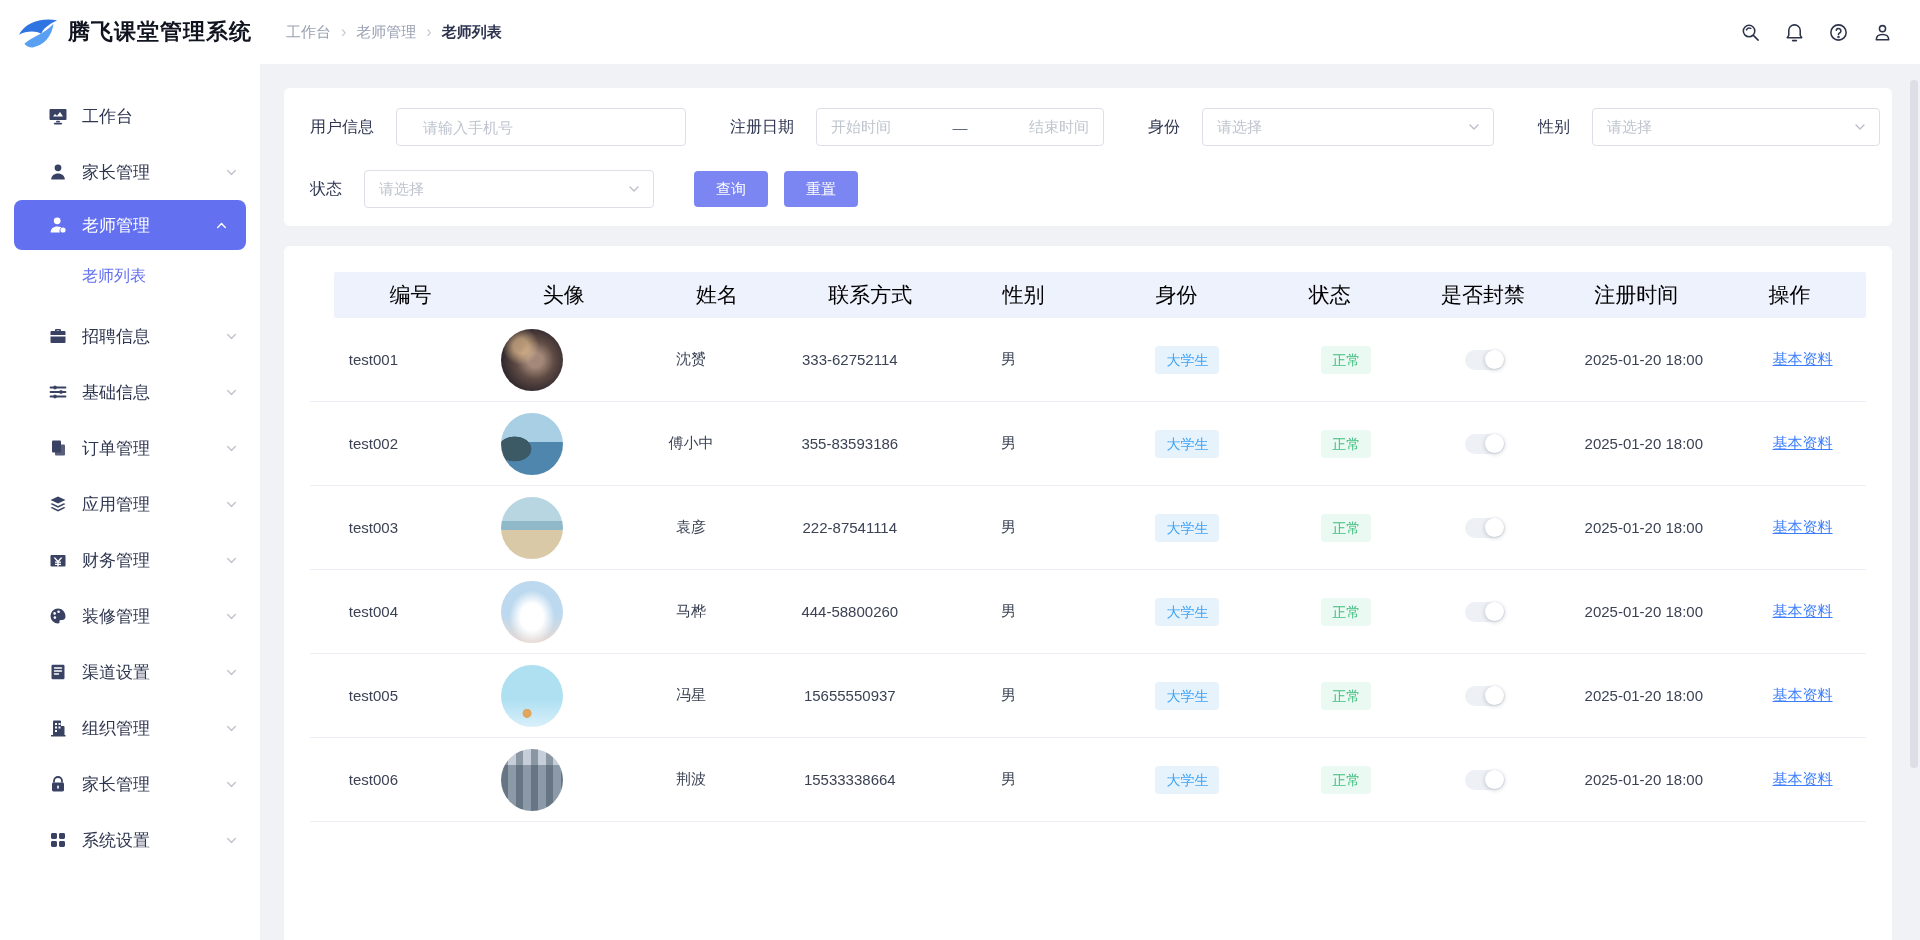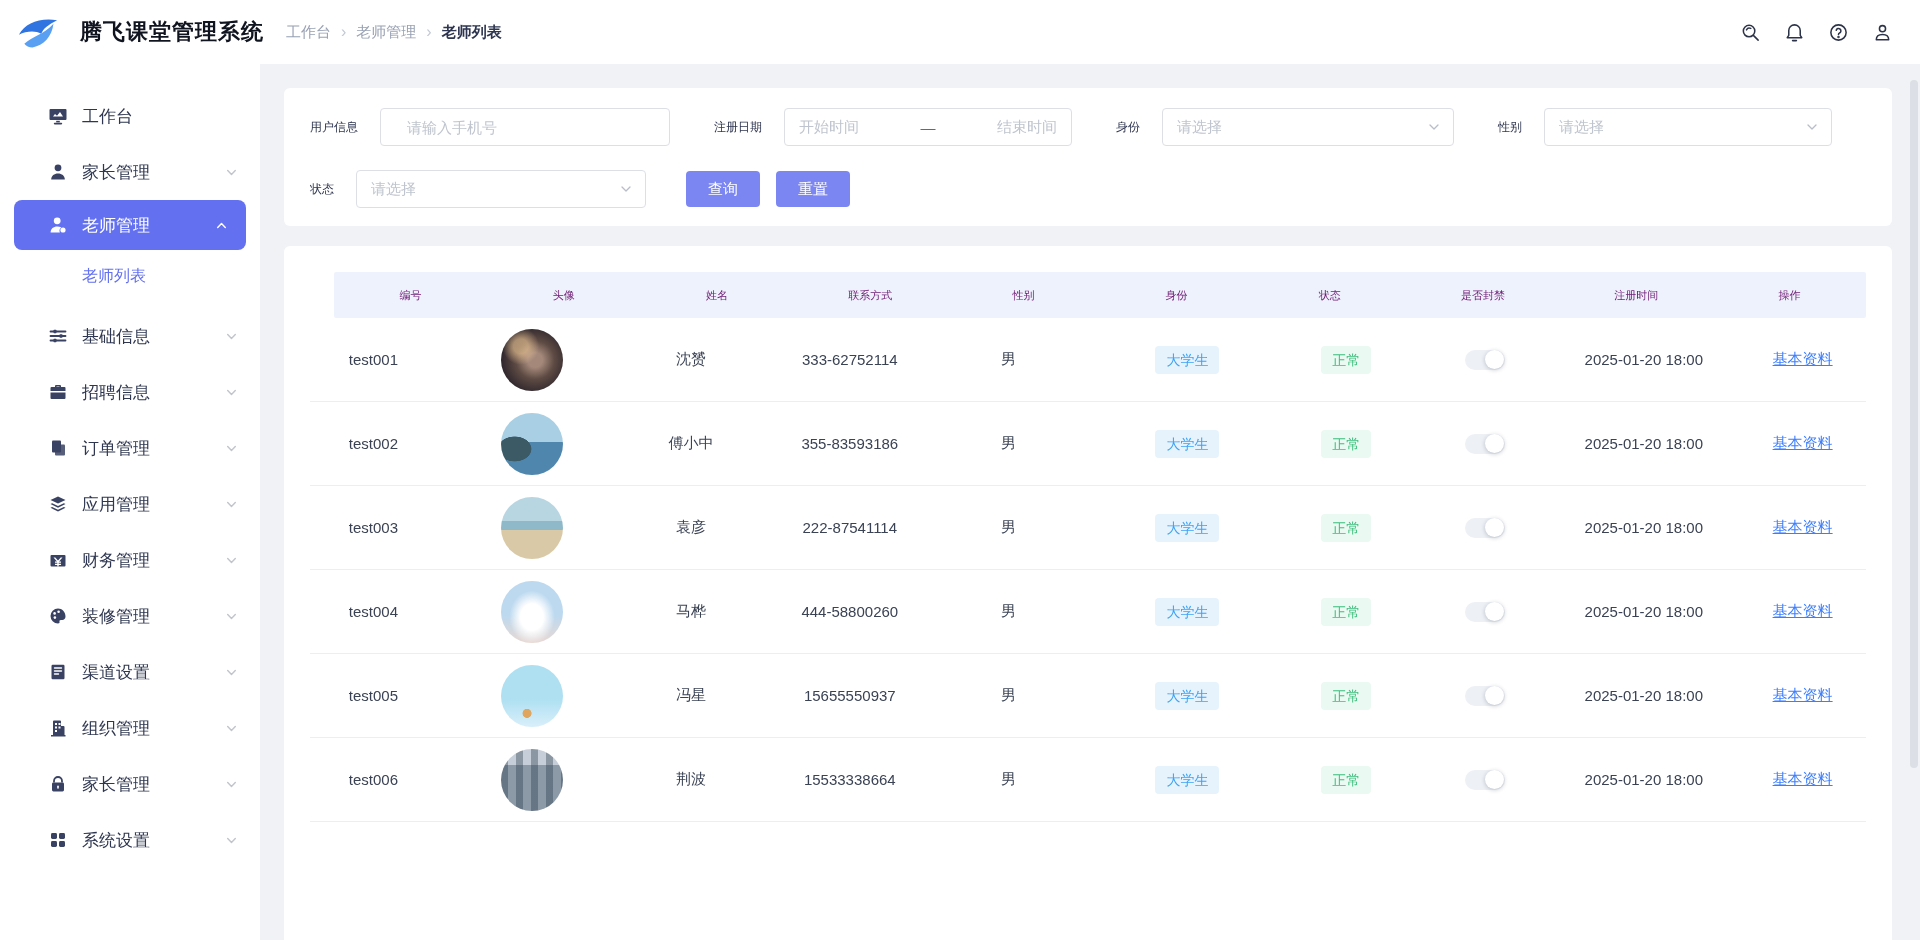--- a/index.html
+++ b/index.html
@@ -1,20 +1,20 @@
 <!DOCTYPE html>
 <html style="--primary: #6370f0;"><head>
 <meta charset="utf-8">
 <style>
   * { margin:0; padding:0; box-sizing:border-box; }
   html,body { width:1920px; height:940px; overflow:hidden; font-family:"Liberation Sans","DejaVu Sans",sans-serif; background:#f0f2f5; color:#3a4254; }
 
   
   .header { position:absolute; top:0; left:0; width:1920px; height:64px; background:#fff; z-index:10; display:flex; align-items:center; }
-  .logo-wrap { width:260px; display:flex; align-items:center; padding-left:16px; gap:20px; flex:0 0 auto; }
+  .logo-wrap { width:260px; display:flex; align-items:center; padding-left:16px; gap:8px; flex:0 0 auto; }
   .logo-title { font-size:22px; font-weight:bold; color:#10141f; letter-spacing:1px; white-space:nowrap; }
   .breadcrumb { display:flex; align-items:center; gap:10px; font-size:15px; color:#99a1b3; margin-left:26px; }
   .breadcrumb .sep { color:#c3c8d4; font-size:16px; }
   .breadcrumb .current { color:#2d3550; font-weight:bold; }
   .header-icons { margin-left:auto; display:flex; align-items:center; gap:20px; padding-right:26px; color:#2c3349; }
   .hicon { width:24px; height:24px; display:flex; align-items:center; justify-content:center; cursor:pointer; }
 
   
   .sidebar { position:absolute; top:64px; left:0; bottom:0; width:260px; background:#fff; padding-top:24px; overflow:hidden; }
   .menu-item { height:56px; display:flex; align-items:center; padding:0 22px 0 48px; color:#2e3650; font-size:17px; cursor:pointer; position:relative; }
@@ -28,37 +28,37 @@
 
   
   .main { position:absolute; top:64px; left:260px; right:0; bottom:0; background:#f0f2f5; padding:24px 28px 0 24px; }
   .card { background:#fff; border-radius:6px; }
 
   
   .filter-card { padding:20px 26px 18px 26px; margin-bottom:20px; }
   .filter-row { display:flex; align-items:center; }
   .filter-row + .filter-row { margin-top:24px; }
   .f-item { display:flex; align-items:center; margin-right:44px; }
-  .f-label { font-size:12px; color:#2f3650; margin-right:22px; white-space:nowrap; }
+  .f-label { font-size:16px; color:#2f3650; margin-right:22px; white-space:nowrap; }
   .f-input, .f-select, .f-daterange { height:38px; border:1px solid #dcdfe6; border-radius:4px; background:#fff; font-size:15px; display:flex; align-items:center; }
   .f-input { width:290px; padding:0 26px; color:#6d28d9; }
   .f-input::placeholder { color:#bfc4ce; }
   .f-select { width:292px; padding:0 12px 0 14px; color:#bfc4ce; justify-content:space-between; cursor:pointer; }
   .f-select .ph { color:#bfc4ce; }
   .f-select .chev { color:#b8bdc9; display:flex; }
   .f-daterange { width:288px; padding:0 14px; color:#bfc4ce; justify-content:space-between; }
   .f-daterange .dash { color:#606a7b; }
   .btn { height:36px; min-width:74px; padding:0 18px; border:none; border-radius:4px; background:#7b86f2; color:#fff; font-size:15px; cursor:pointer; font-family:inherit; }
   .btn + .btn { margin-left:16px; }
   .btn-search { margin-left:40px; }
 
   
   .table-card { padding:26px 26px 0 26px; height:720px; overflow:hidden; }
   .tgrid { display:grid; grid-template-columns:repeat(10,1fr); align-items:center; }
-  .thead { background:#eef2fc; height:46px; border-radius:2px; font-size:11px; color:#701a75;margin-left:24px; }
+  .thead { background:#eef2fc; height:46px; border-radius:2px; font-size:21px; color:#000000;margin-left:24px; }
   .thead .cell { text-align:center; }
   .trow { height:84px; border-bottom:1px solid #ebeef5; font-size:15px; color:#3a4254;gap:32px; }
   .cell { display:flex; align-items:center; justify-content:center; text-align:center; }
   .avatar { width:62px; height:62px; border-radius:50%; overflow:hidden; flex:0 0 auto; }
   .av-1 { background:radial-gradient(circle at 32% 28%, rgba(255,215,160,.55) 0 12%, transparent 30%), radial-gradient(circle at 55% 50%, #a4887a 0 16%, #5d4a43 42%, #29222a 78%); }
   .av-2 { background:radial-gradient(ellipse at 22% 58%, #3c5a66 0 24%, transparent 25%), linear-gradient(180deg,#a8cfe3 0 46%, #4f86ad 46% 100%); }
   .av-3 { background:linear-gradient(180deg,#b7d6e2 0 38%, #8fb9c9 38% 54%, #d9c9a6 54% 100%); }
   .av-4 { background:radial-gradient(ellipse at 50% 58%, #ffffff 0 26%, rgba(255,255,255,.55) 38%, transparent 52%), linear-gradient(180deg,#bcd9ef 0 55%, #e8d9d3 100%); }
   .av-5 { background:radial-gradient(circle at 42% 78%, #e0a65f 0 7%, transparent 8%), linear-gradient(180deg,#aee0f2 0 55%, #d9effa 100%); }
   .av-6 { background:repeating-linear-gradient(90deg, rgba(42,58,74,.38) 0 7px, transparent 7px 15px), linear-gradient(180deg,#c6cfd9 0 26%, #8c9aa8 26% 100%); }
@@ -160,42 +160,42 @@
     <span class="mi-label">老师管理</span>
     <span class="mi-chevron">
       <svg width="13" height="13" viewBox="0 0 12 12">
           <path d="M2.5 4.2 L6 7.8 L9.5 4.2" fill="none" stroke="currentColor" stroke-width="1.3" stroke-linecap="round" stroke-linejoin="round"></path>
         </svg>
     </span>
   </div>
 <div class="submenu-item">老师列表</div>
   <div class="menu-item">
     <span class="mi-icon">
+        <svg width="20" height="20" viewBox="0 0 20 20" fill="currentColor">
+          <path d="M7 5V4.2C7 3.5 7.5 3 8.2 3h3.6c.7 0 1.2.5 1.2 1.2V5h3.5a1 1 0 0 1 1 1v3H2.5V6a1 1 0 0 1 1-1Zm1.5 0h3V4.5h-3ZM2.5 10.5h15V16a1 1 0 0 1-1 1h-13a1 1 0 0 1-1-1Z"></path>
+        </svg>
+      </span>
+    <span class="mi-label">招聘信息</span>
+    <span class="mi-chevron">
+      <svg width="13" height="13" viewBox="0 0 12 12">
+          <path d="M2.5 4.2 L6 7.8 L9.5 4.2" fill="none" stroke="currentColor" stroke-width="1.3" stroke-linecap="round" stroke-linejoin="round"></path>
+        </svg>
+    </span>
+  </div>
+
+  <div class="menu-item">
+    <span class="mi-icon">
         <svg width="20" height="20" viewBox="0 0 20 20" fill="none" stroke="currentColor" stroke-width="1.8" stroke-linecap="round">
           <path d="M2.5 5.5h15M2.5 10h15M2.5 14.5h15"></path>
           <rect x="5.5" y="3.8" width="3" height="3.4" rx=".6" fill="currentColor" stroke="none"></rect>
           <rect x="11.5" y="8.3" width="3" height="3.4" rx=".6" fill="currentColor" stroke="none"></rect>
           <rect x="5.5" y="12.8" width="3" height="3.4" rx=".6" fill="currentColor" stroke="none"></rect>
         </svg>
       </span>
     <span class="mi-label">基础信息</span>
-    <span class="mi-chevron">
-      <svg width="13" height="13" viewBox="0 0 12 12">
-          <path d="M2.5 4.2 L6 7.8 L9.5 4.2" fill="none" stroke="currentColor" stroke-width="1.3" stroke-linecap="round" stroke-linejoin="round"></path>
-        </svg>
-    </span>
-  </div>
-
-  <div class="menu-item">
-    <span class="mi-icon">
-        <svg width="20" height="20" viewBox="0 0 20 20" fill="currentColor">
-          <path d="M7 5V4.2C7 3.5 7.5 3 8.2 3h3.6c.7 0 1.2.5 1.2 1.2V5h3.5a1 1 0 0 1 1 1v3H2.5V6a1 1 0 0 1 1-1Zm1.5 0h3V4.5h-3ZM2.5 10.5h15V16a1 1 0 0 1-1 1h-13a1 1 0 0 1-1-1Z"></path>
-        </svg>
-      </span>
-    <span class="mi-label">招聘信息</span>
     <span class="mi-chevron">
       <svg width="13" height="13" viewBox="0 0 12 12">
           <path d="M2.5 4.2 L6 7.8 L9.5 4.2" fill="none" stroke="currentColor" stroke-width="1.3" stroke-linecap="round" stroke-linejoin="round"></path>
         </svg>
     </span>
   </div>
 
   <div class="menu-item">
     <span class="mi-icon">
         <svg width="20" height="20" viewBox="0 0 20 20" fill="currentColor">

